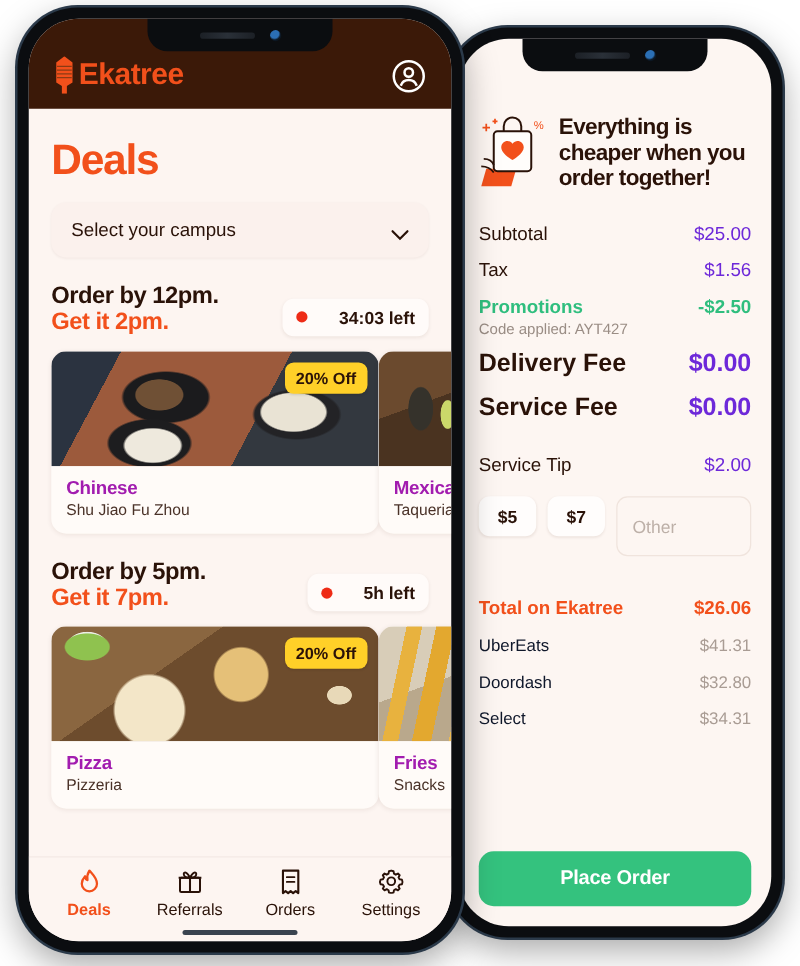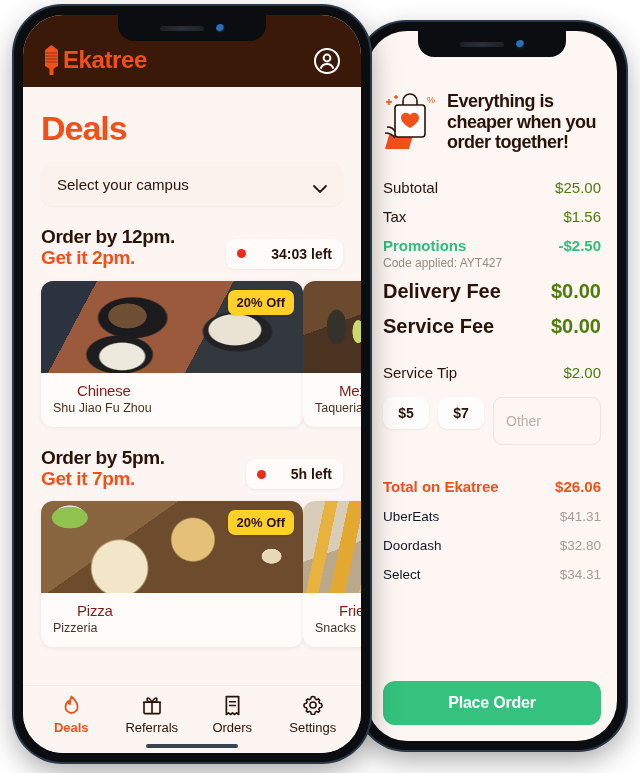--- a/index.html
+++ b/index.html
@@ -125,21 +125,21 @@
   .deal-card.peek { flex: 0 0 120px; }
   .card-img { height: 92px; position: relative; overflow: hidden; }
   .off-badge {
     position: absolute; top: 9px; right: 9px;
     background: #FFD028; color: #2A1208;
     font-size: 13px; font-weight: 800;
     padding: 5px 9px; border-radius: 7px;
     box-shadow: 0 1px 2px rgba(0,0,0,.12);
   }
   .card-meta { padding: 9px 12px 12px 12px; }
-  .card-title { color: #7f1d1d; font-size: 15px; font-weight: 400; letter-spacing: -.2px; margin-left: 24px; }
+  .card-title { color: #a21caf; font-size: 15px; font-weight: 700; letter-spacing: -.2px; }
   .card-sub { color: #4A3228; font-size: 12.5px; margin-top: 2px; }
 
   
   .photo { position: absolute; inset: 0; }
   .photo-chinese {
     background:
       radial-gradient(ellipse 34px 22px at 33% 38%, #6f5035 0 55%, transparent 58%),
       radial-gradient(ellipse 30px 19px at 33% 36%, #c08a4a 0 52%, transparent 56%),
       radial-gradient(ellipse 44px 26px at 74% 53%, #e9e3d4 0 58%, transparent 62%),
       radial-gradient(ellipse 40px 24px at 31% 82%, #eee9dd 0 55%, transparent 60%),
@@ -192,21 +192,21 @@
     padding: 30px 16px 0 16px;
   }
   .promo-banner { display: flex; align-items: center; gap: 10px; margin-top: 30px; }
   .promo-art { flex: 0 0 54px; height: 62px; }
   .promo-text {
     color: #2A1208; font-size: 18px; font-weight: 800; line-height: 1.14; letter-spacing: -.5px;
   }
   .totals { margin-top: 20px; }
   .t-row { display: flex; align-items: baseline; justify-content: space-between; padding: 6px 0; }
   .t-label { font-size: 15px; color: #2A1208; }
-  .t-val { font-size: 15px; color: #4d7c0f; }
+  .t-val { font-size: 15px; color: #6d28d9; }
   .t-row.bold .t-label, .t-row.bold .t-val { font-weight: 800; font-size: 20px; }
   .t-row.promo .t-label, .t-row.promo .t-val { color: #2FBE7E; font-weight: 700; }
   .t-note { font-size: 12px; color: #9a8d85; margin-top: -4px; padding-bottom: 4px; }
   .spacer8 { height: 14px; }
 
   .tip-row { display: flex; gap: 9px; margin-top: 10px; }
   .tip-btn {
     background: #FFFDFC; border-radius: 9px;
     min-width: 46px; height: 32px;
     display: flex; align-items: center; justify-content: center;

